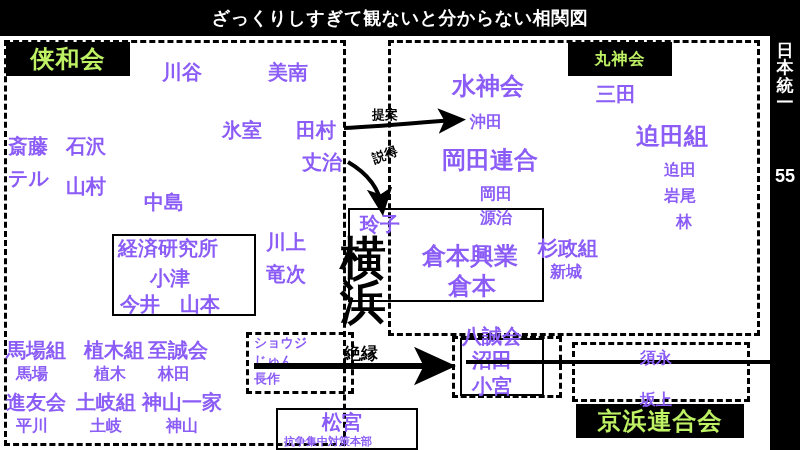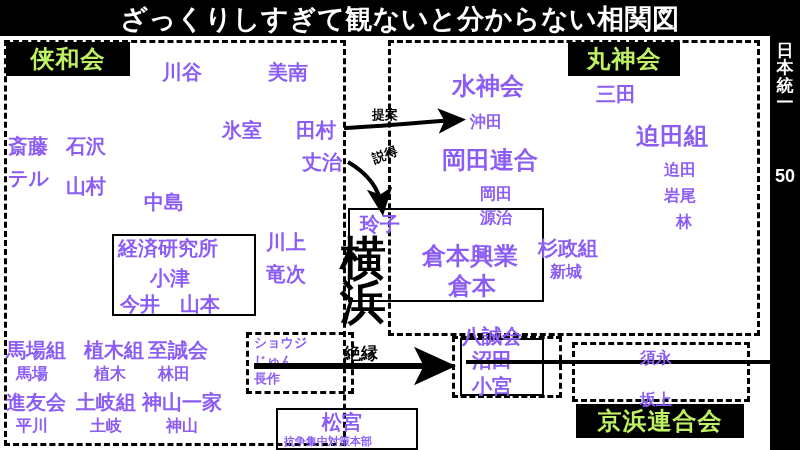--- a/index.html
+++ b/index.html
@@ -16,21 +16,21 @@
   }
   
   #titlebar {
     position: absolute; left: 0; top: 0;
     width: 800px; height: 36px;
     background: #000;
     display: flex; align-items: center; justify-content: center;
   }
   #titlebar .t {
     color: #fff;
-    font-size: 27px;
+    font-size: 18px;
     font-weight: bold;
     letter-spacing: 0.5px;
     white-space: nowrap;
     line-height: 1;
   }
   
   #canvas {
     position: absolute; left: 0; top: 36px;
     width: 770px; height: 414px;
     background: #fff;
@@ -143,33 +143,33 @@
     <div class="t">ざっくりしすぎて観ないと分からない相関図</div>
   </div>
 
   <div id="rightstrip">
     <div class="vtext">
       <span>日</span>
       <span>本</span>
       <span>統</span>
       <span>一</span>
     </div>
-    <div class="issue">50</div>
+    <div class="issue">55</div>
   </div>
 
   <div id="canvas">
 
     <div class="dashregion" style="left:4px; top:4px; width:342px; height:406px;"></div>
     <div class="dashregion" style="left:388px; top:4px; width:372px; height:296px;"></div>
     <div class="dashregion" style="left:452px; top:300px; width:110px; height:62px;"></div>
     <div class="dashregion" style="left:572px; top:306px; width:178px; height:60px;"></div>
     <div class="dashregion" style="left:246px; top:296px; width:108px; height:62px;"></div>
 
     <div class="banner" style="left:6px; top:6px; width:124px; height:34px; font-size:24px;">侠和会</div>
-    <div class="banner" style="left:568px; top:6px; width:112px; height:34px; font-size:24px;font-family:Liberation Serif, serif;">丸神会</div>
+    <div class="banner" style="left:568px; top:6px; width:104px; height:34px; font-size:16px;font-family:Liberation Serif, serif;">丸神会</div>
     <div class="banner" style="left:576px; top:368px; width:168px; height:34px; font-size:24px;">京浜連合会</div>
 
     <div class="node org" style="left:162px; top:26px;">川谷</div>
     <div class="node org" style="left:268px; top:26px;">美南</div>
 
     <div class="node org" style="left:222px; top:84px;">氷室</div>
     <div class="node org" style="left:296px; top:84px;">田村</div>
     <div class="node org" style="left:302px; top:116px;">丈治</div>
 
     <div class="node org" style="left:8px; top:100px;">斎藤</div>

